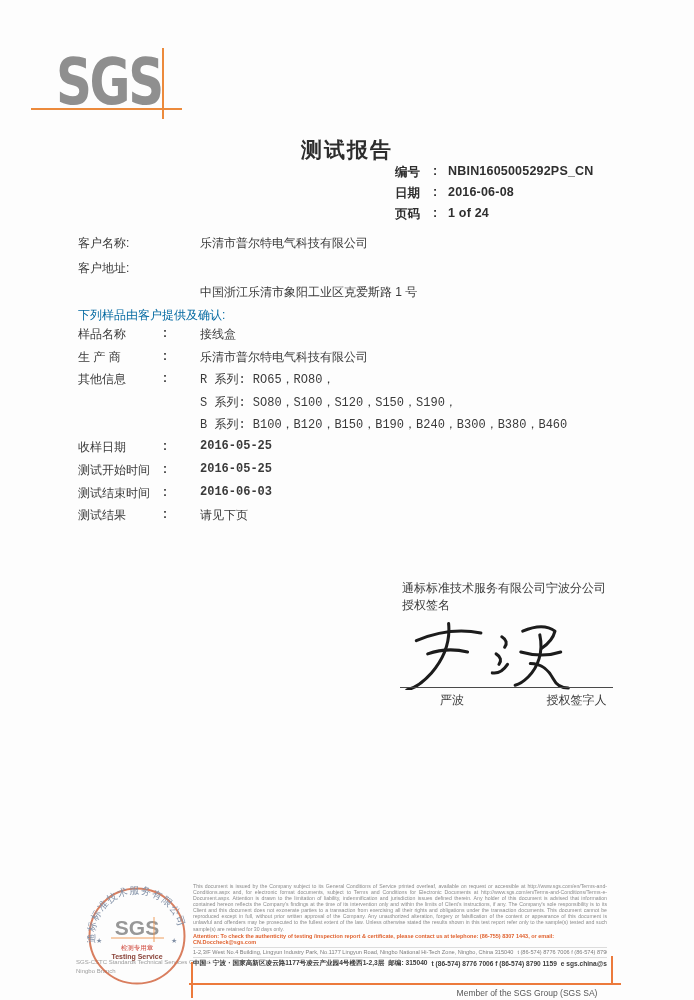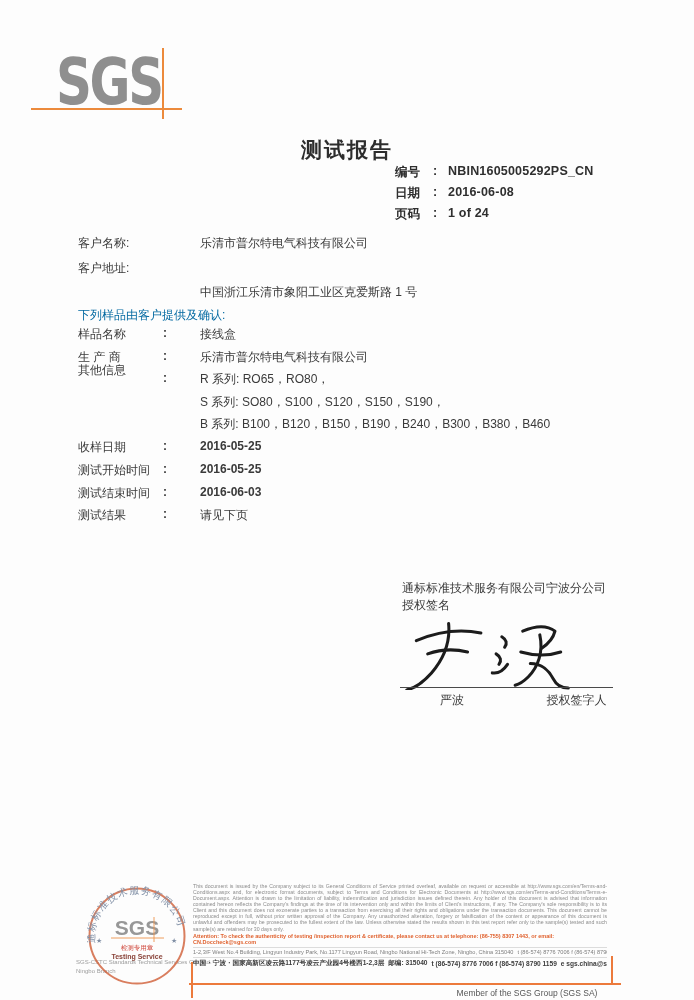--- a/index.html
+++ b/index.html
@@ -30,21 +30,21 @@
   .meta-value{position:absolute;left:448px;white-space:nowrap;letter-spacing:0.2px;}
 
   
   .pair-label{position:absolute;left:78px;font-size:12px;color:#3a3a3a;}
   .pair-value{position:absolute;left:200px;font-size:12px;color:#3a3a3a;white-space:nowrap;}
 
   
   .sample-intro{left:78px;top:307px;font-size:12px;color:#0369a1;}
   .srow-label{position:absolute;left:78px;font-size:12px;color:#3a3a3a;white-space:nowrap;}
   .srow-colon{position:absolute;left:163px;font-size:12px;font-weight:bold;color:#3a3a3a;}
-  .srow-value{position:absolute;left:200px;font-size:12px;color:#3a3a3a;white-space:nowrap;}
+  .srow-value{position:absolute;left:200px;font-size:12px;color:#3a3a3a;white-space:nowrap;font-family:Liberation Mono, monospace;}
   .bold-val{font-weight:bold;}
 
   
   .sig-company{left:402px;top:580px;font-size:12px;color:#3a3a3a;white-space:nowrap;}
   .sig-label{left:402px;top:597px;font-size:12px;color:#3a3a3a;}
   .sig-art{left:398px;top:614px;}
   .sig-line{left:400px;top:687px;width:213px;height:1px;background:#4a4a4a;}
   .sig-name{left:402px;top:692px;font-size:12px;color:#3a3a3a;margin-left:38px;}
   .sig-title{left:540px;top:692px;width:73px;text-align:center;font-size:12px;color:#3a3a3a;}
 
@@ -103,21 +103,21 @@
     <span class="srow-label" style="top:326px;text-align:right;">样品名称</span>
     <span class="srow-colon" style="top:326px;">:</span>
     <span class="srow-value" style="top:326px;">接线盒</span>
   </div>
   <div>
     <span class="srow-label" style="top:349px;">生 产 商</span>
     <span class="srow-colon" style="top:349px;">:</span>
     <span class="srow-value" style="top:349px;">乐清市普尔特电气科技有限公司</span>
   </div>
   <div>
-    <span class="srow-label" style="top:362px;">其他信息</span>
+    <span class="srow-label" style="top:371px;">其他信息</span>
     <span class="srow-colon" style="top:371px;">:</span>
     <span class="srow-value" style="top:371px;">R 系列: RO65，RO80，</span>
   </div>
   <div>
     <span class="srow-value" style="top:394px;">S 系列: SO80，S100，S120，S150，S190，</span>
   </div>
   <div>
     <span class="srow-value" style="top:416px;">B 系列: B100，B120，B150，B190，B240，B300，B380，B460</span>
   </div>
   <div>

